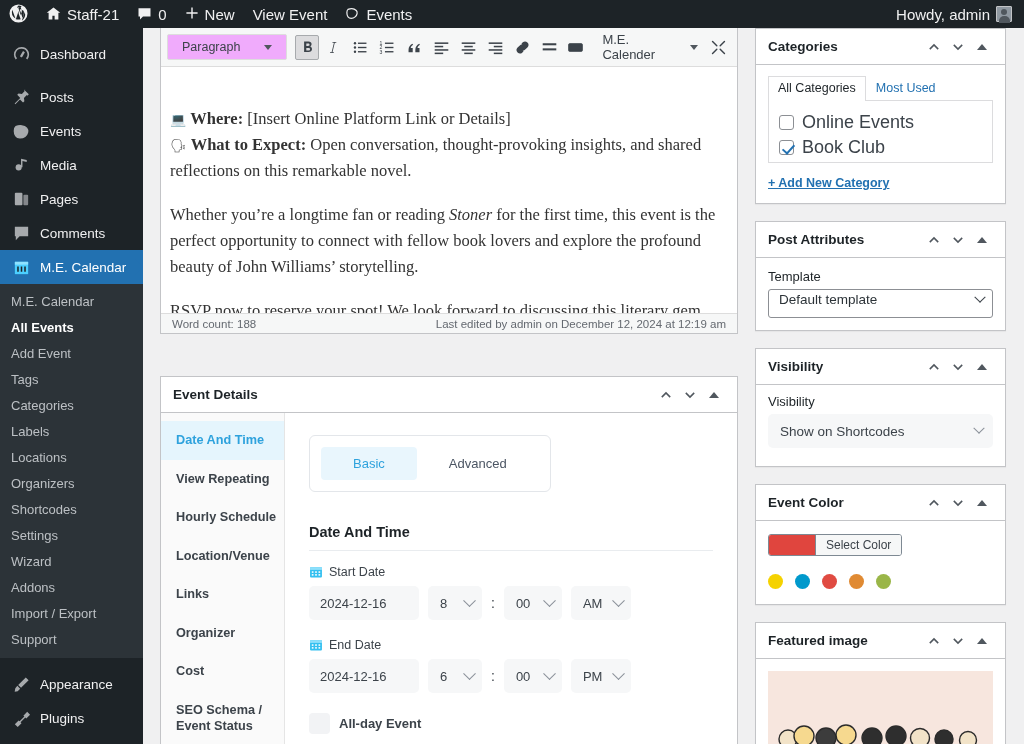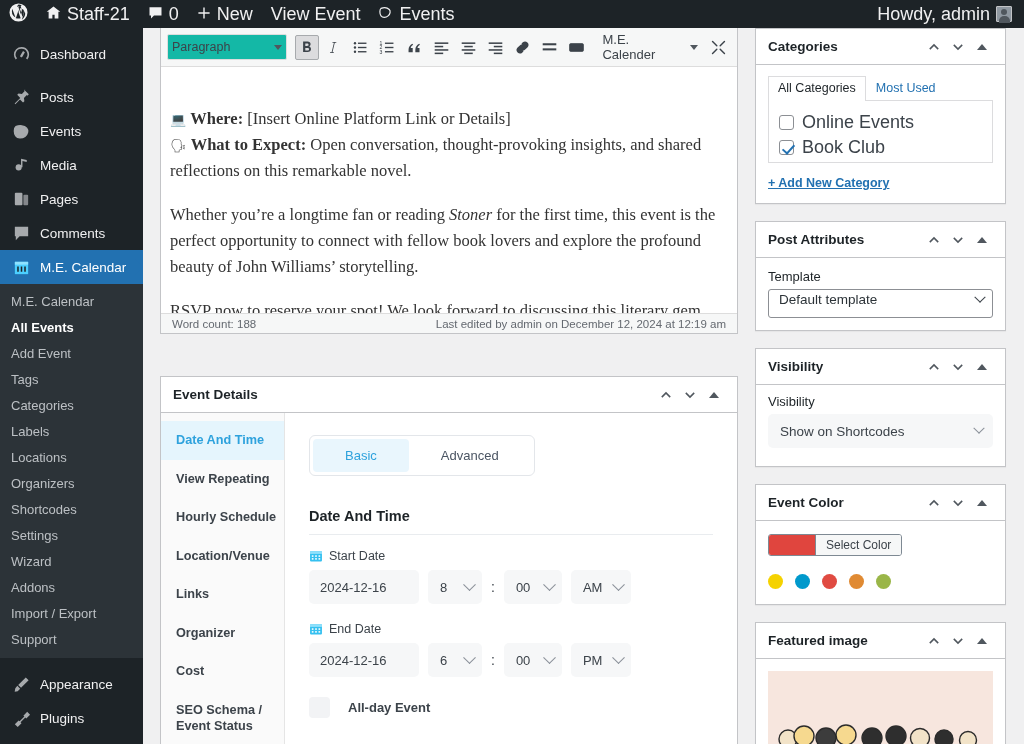--- a/index.html
+++ b/index.html
@@ -9,21 +9,21 @@
     font-family: "Liberation Sans", sans-serif;
     background: #f0f0f1;
   }
   body { position: relative; }
 
   
   #adminbar {
     position: absolute; top: 0; left: 0; width: 1024px; height: 28px;
     background: #1d2327; color: #f0f0f1;
     display: flex; align-items: center;
-    font-size: 18px;
+    font-size: 15px;
     z-index: 40;
   }
   .ab-item {
     display: flex; align-items: center; gap: 6px;
     height: 28px; padding: 0 9px; color: #f0f0f1; white-space: nowrap;
   }
   .ab-ico { display: inline-block; line-height: 1; }
   .ab-spacer { flex: 1; }
   .ab-avatar {
     width: 16px; height: 16px; background: #8f98a1; border: 1px solid #c3c4c7;
@@ -105,23 +105,23 @@
   #editor-box {
     position: absolute; left: 0; top: 0; width: 578px; height: 306px;
     background: #fff; border: 1px solid #c3c4c7; border-top: none;
     overflow: hidden;
   }
   #ed-toolbar {
     height: 39px; background: #f6f7f7; border-bottom: 1px solid #ddd;
     display: flex; align-items: center; padding: 0 6px; gap: 2px;
   }
   .tb-select {
-    height: 26px; width: 120px; border: 1px solid #ddd; background: #14b8a6;
+    height: 26px; width: 120px; border: 1px solid #ddd; background: #f0abfc;
     border-radius: 2px; font-size: 12.5px; color: #3c434a;
-    display: flex; align-items: center; padding: 0 4px; justify-content: space-between;
+    display: flex; align-items: center; padding: 0 14px; justify-content: space-between;
     margin-right: 6px;
   }
   .tb-caret { width: 0; height: 0; border-left: 4px solid transparent; border-right: 4px solid transparent; border-top: 5px solid #50575e; }
   .tb-btn {
     width: 25px; height: 25px; display: flex; align-items: center; justify-content: center;
     color: #3c434a; border-radius: 2px; border: 1px solid transparent;
   }
   .tb-btn.active { background: #dcdcde; border-color: #a7aaad; }
   .tb-btn svg { width: 17px; height: 17px; fill: #3c434a; }
   .tb-me {
@@ -167,21 +167,21 @@
   .ed-tab.active {
     background: #e5f5fd; color: #2ea2dd;
   }
   .ed-tab.active::after {
     content: ""; position: absolute; right: -12px; top: 50%; margin-top: -12px;
     border: 12px solid transparent; border-left-color: #e5f5fd;
   }
   #ed-pane { flex: 1; padding: 22px 24px 0 24px; }
   .seg {
     display: inline-flex; border: 1px solid #e3e6ea; border-radius: 6px;
-    overflow: hidden; background: #fff; padding: 3px;
+    overflow: hidden; background: #fff; padding: 11px;
   }
   .seg-btn {
     padding: 9px 32px; font-size: 13px; color: #4b5563; border-radius: 4px;
   }
   .seg-btn.active { background: #e9f6fd; color: #2ea2dd; }
 
   .sec-title {
     font-size: 14.5px; font-weight: bold; color: #1d2327;
     margin-top: 32px; padding-bottom: 10px; border-bottom: 1px solid #e9ecef;
   }
@@ -204,21 +204,21 @@
   }
   .mini-sel.w-hour { width: 54px; }
   .mini-sel.w-min { width: 58px; }
   .mini-sel.w-mer { width: 60px; }
   .chev {
     width: 9px; height: 9px; border-right: 1.6px solid #8a9099;
     border-bottom: 1.6px solid #8a9099; transform: rotate(45deg) translate(-2px,-2px);
     flex: 0 0 9px;
   }
   .colon { font-size: 14px; color: #3c434a; }
-  .cbrow { display: flex; align-items: center; gap: 18px; margin-top: 20px; }
+  .cbrow { display: flex; align-items: center; gap: 9px; margin-top: 20px; }
   .cbox {
     width: 21px; height: 21px; background: #f2f3f5; border-radius: 4px; flex: 0 0 21px;
   }
   .cblabel { font-size: 13px; color: #3c434a; font-weight: bold; }
 
   
   #postbox-container-1 {
     position: absolute; right: 18px; top: 0; width: 251px;
   }
   .side-box { margin-bottom: 17px; }

